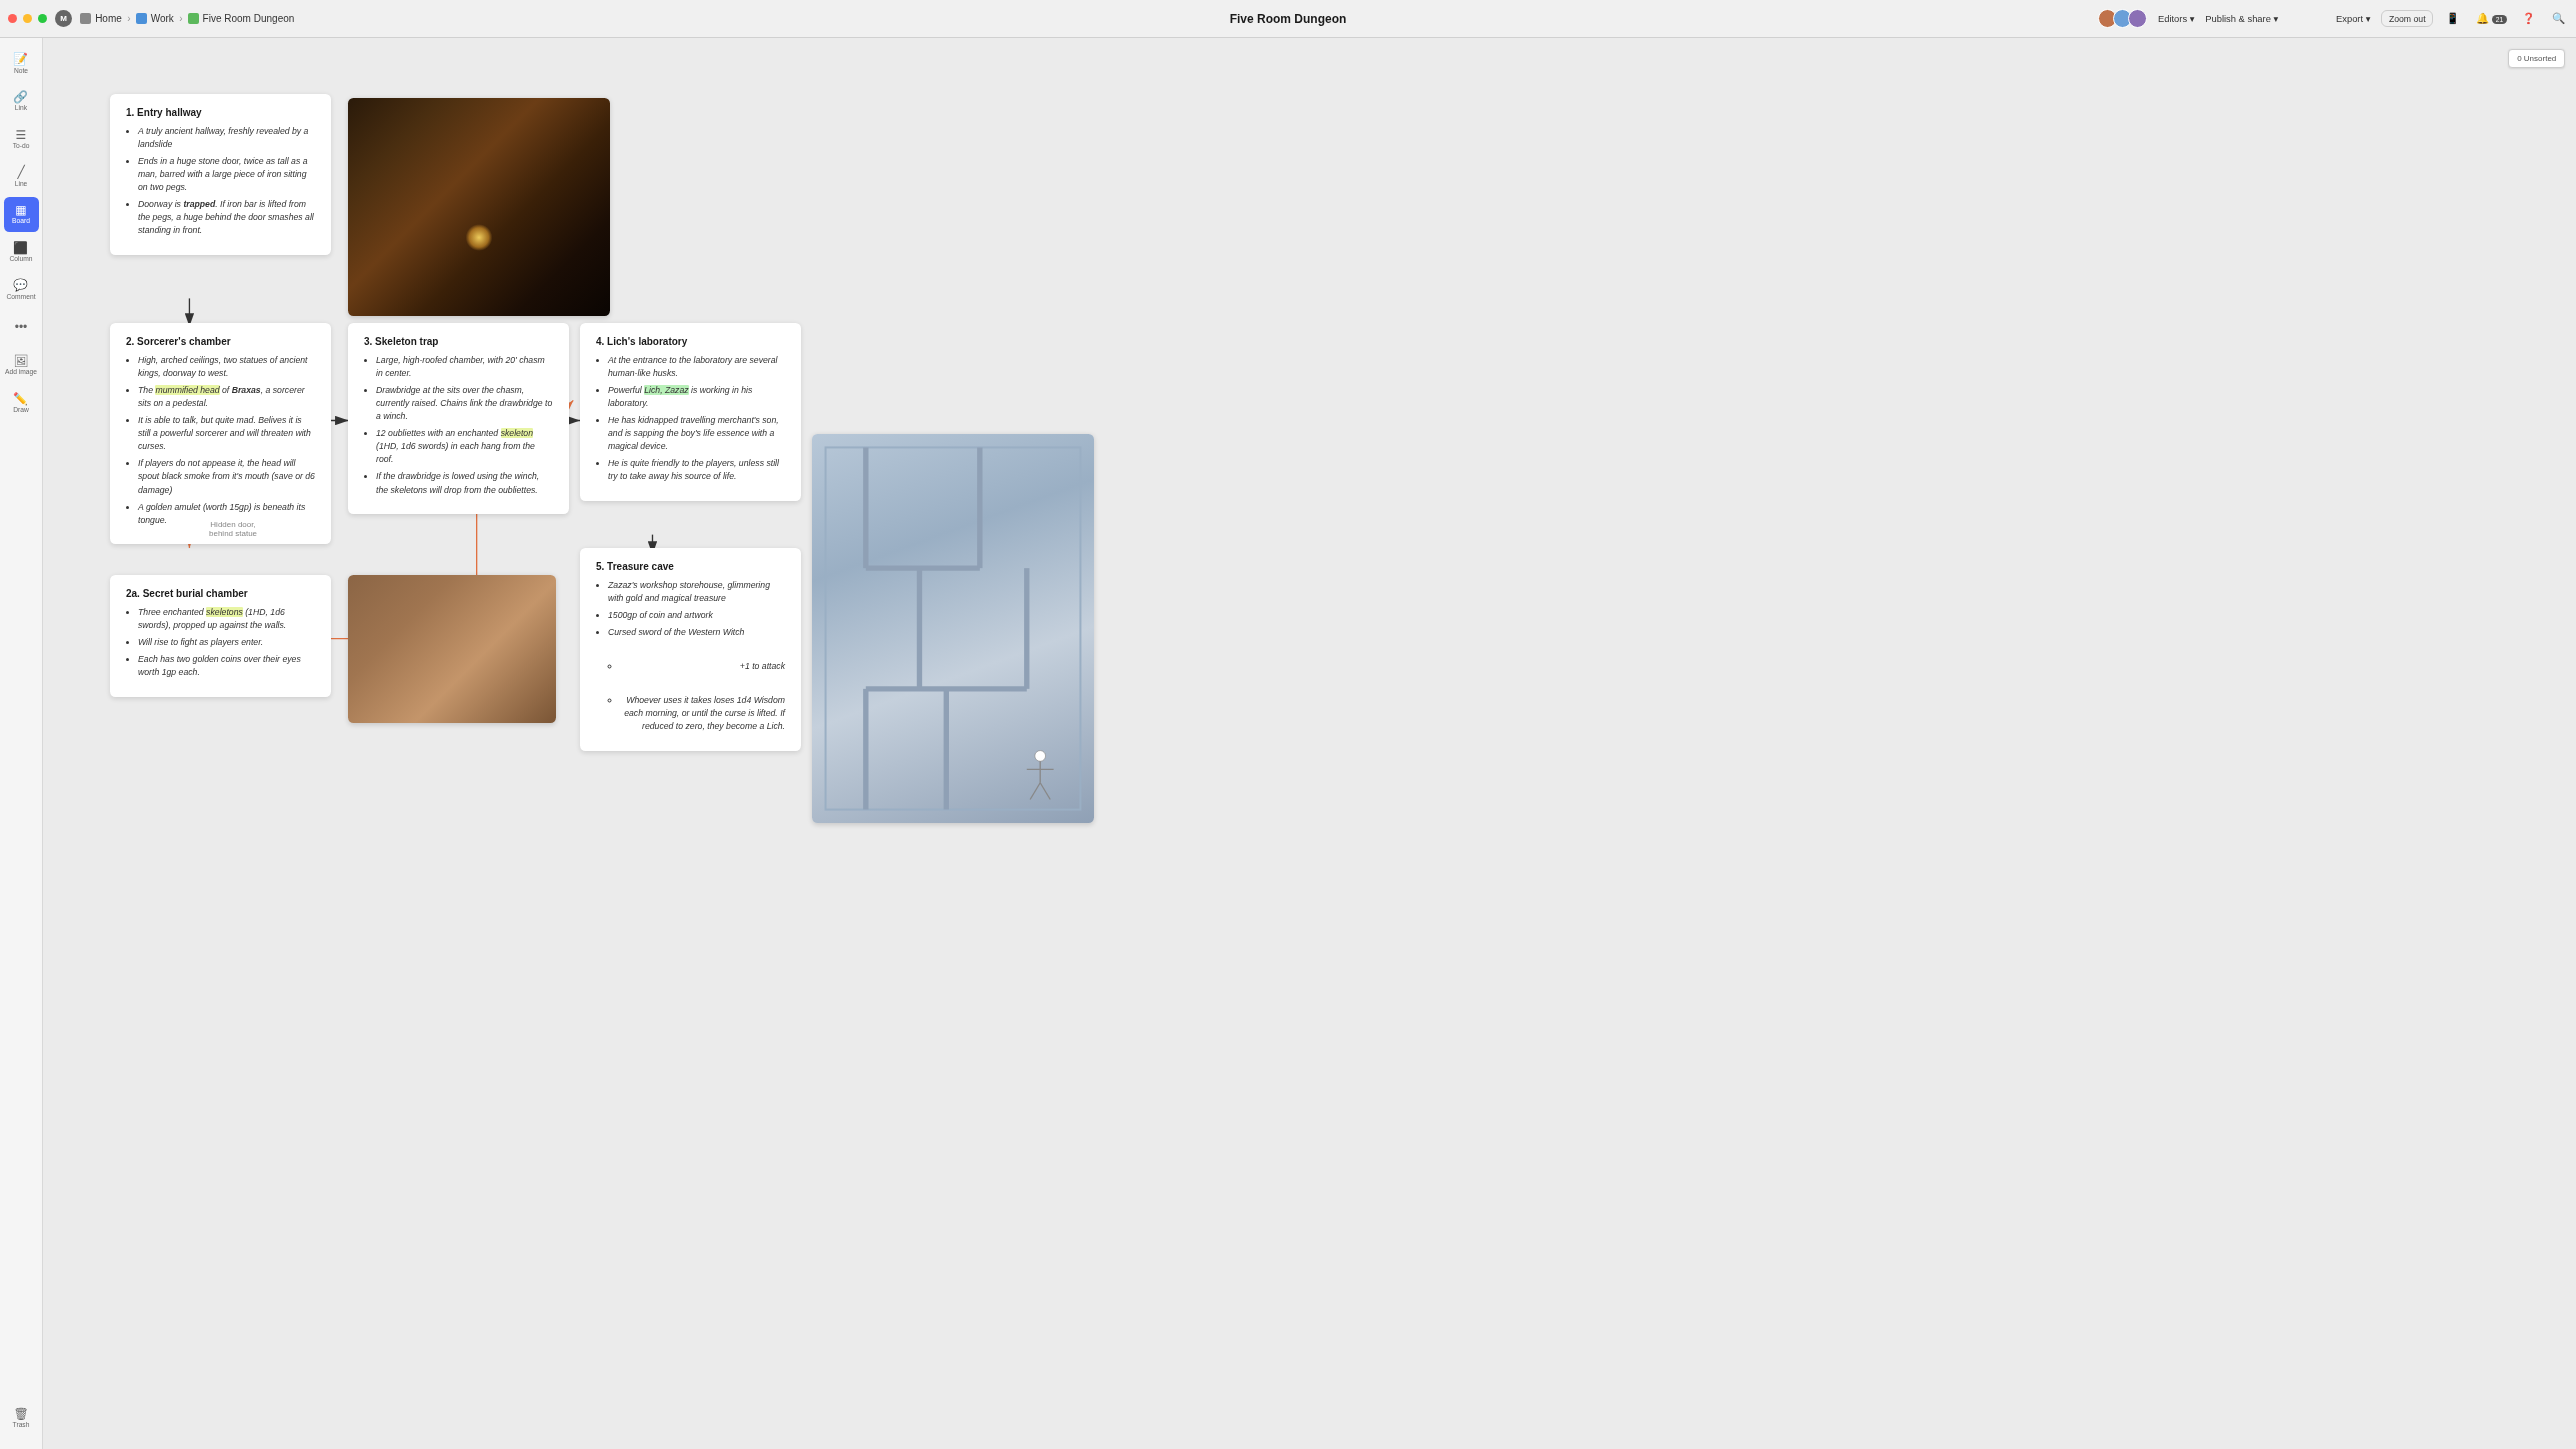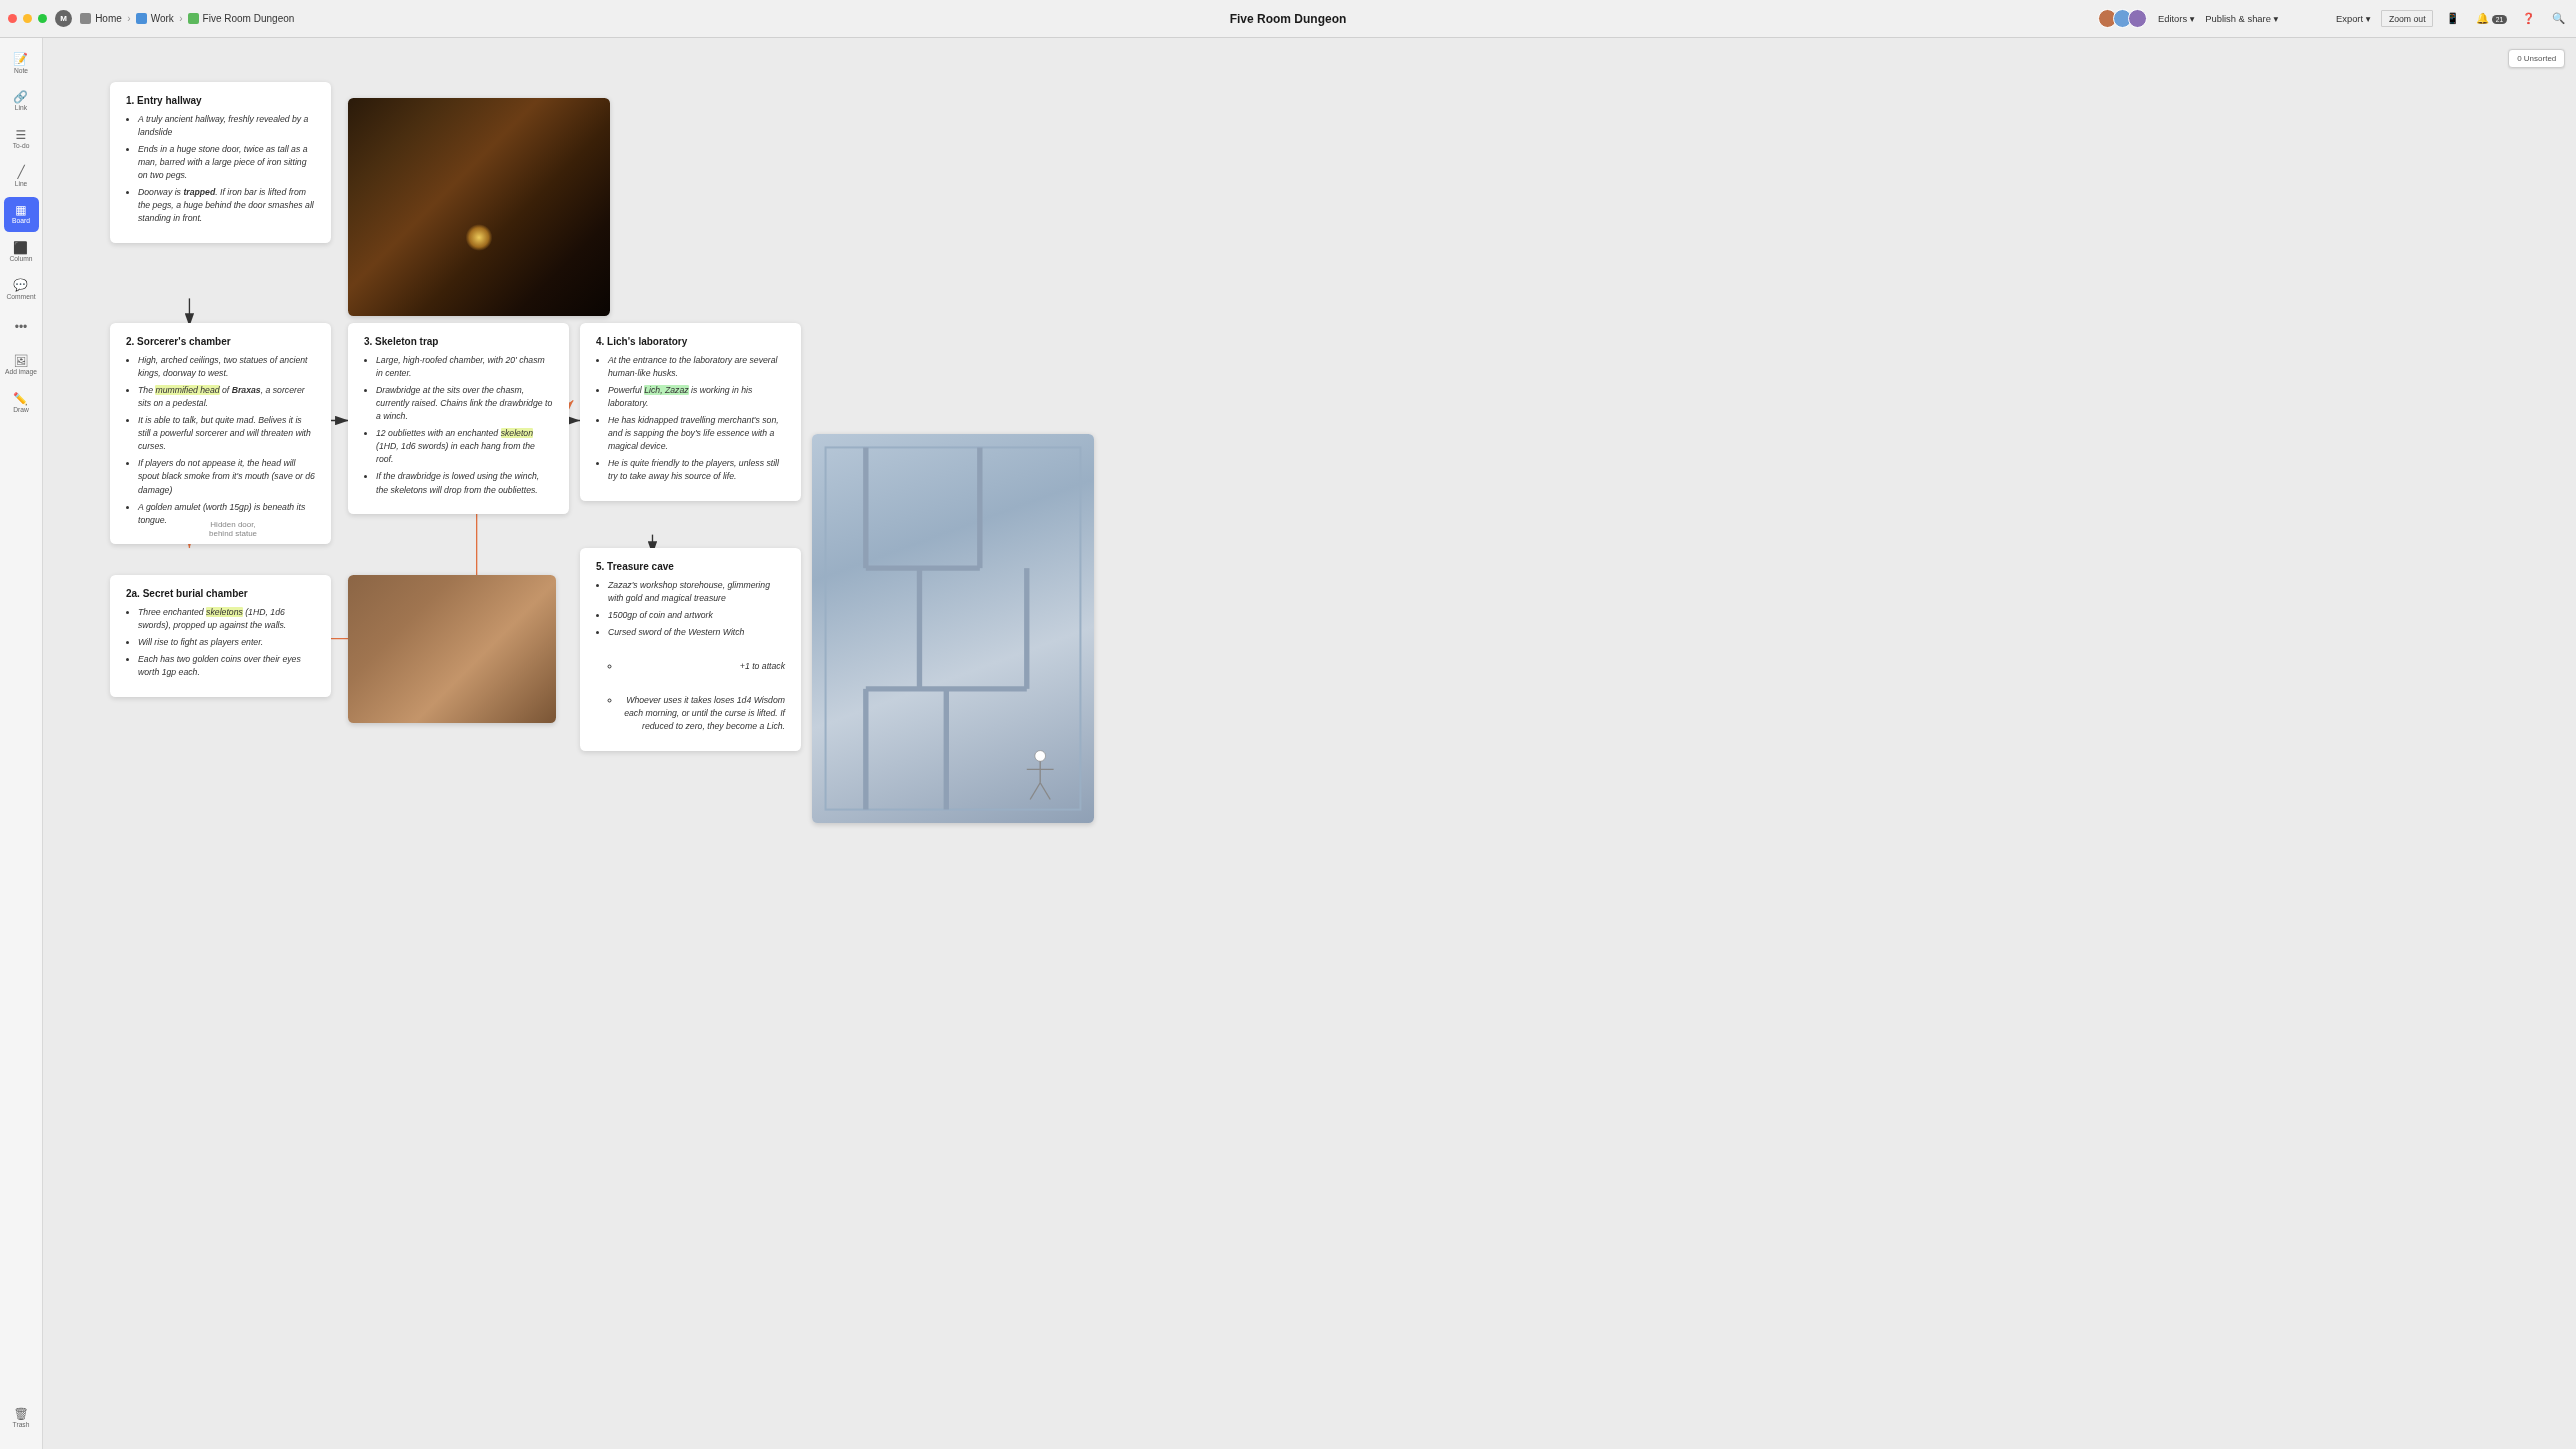--- a/index.html
+++ b/index.html
@@ -27,21 +27,21 @@
     .topbar-title { position: absolute; left: 50%; transform: translateX(-50%); font-size: 12px; font-weight: 600; color: #1a1a1a; }
     .topbar-right { margin-left: auto; display: flex; align-items: center; gap: 10.7px; }
     .editor-avatars { display: flex; align-items: center; }
     .avatar { width: 19px; height: 19px; border-radius: 50%; border: 1.3px solid white; margin-left: -4px; }
     .av1 { background: #c0724a; }
     .av2 { background: #6a9fd8; }
     .av3 { background: #8b6fb5; }
     .editors-btn { background: none; border: none; font-size: 9.4px; color: #333; cursor: pointer; display: flex; align-items: center; gap: 2.7px; }
     .publish-btn { background: none; border: none; font-size: 9.4px; color: #333; cursor: pointer; display: flex; align-items: center; gap: 2.7px; }
     .export-btn { background: none; border: none; font-size: 9.4px; color: #333; cursor: pointer; display: flex; align-items: center; gap: 2.7px; padding-left: 47px; }
-    .zoom-btn { background: none; border: 0.7px solid #ccc; border-radius: 1px; font-size: 8.7px; color: #333; cursor: pointer; padding: 2.7px 6.7px; }
+    .zoom-btn { background: none; border: 0.7px solid #ccc; border-radius: 6px; font-size: 8.7px; color: #333; cursor: pointer; padding: 2.7px 6.7px; }
     .topbar-icon-btn { background: none; border: none; cursor: pointer; color: #555; font-size: 10.7px; padding: 2.7px; }
     .notif-badge { background: #555; color: white; border-radius: 6.7px; font-size: 6.7px; padding: 0.7px 3.4px; }
 
     
     #sidebar {
       position: fixed; left: 0; top: 38px; bottom: 0; width: 43px;
       background: #f5f5f5; border-right: 0.7px solid #d8d8d8;
       display: flex; flex-direction: column; align-items: center; padding: 8px 0;
       gap: 2.7px; z-index: 99;
     }
@@ -258,21 +258,21 @@
 
     <line x1="908" y1="740" x2="908" y2="770" stroke="#333" stroke-width="2" marker-end="url(#arrowhead)"></line>
 
     <line x1="218" y1="700" x2="218" y2="760" stroke="#e07040" stroke-width="2" marker-end="url(#arrowhead-orange)"></line>
 
     <line x1="350" y1="895" x2="646" y2="895" stroke="#e07040" stroke-width="2"></line>
     <line x1="646" y1="895" x2="646" y2="688" stroke="#e07040" stroke-width="2"></line>
     <line x1="646" y1="688" x2="790" y2="540" stroke="#e07040" stroke-width="2" marker-end="url(#arrowhead-orange)"></line>
   </svg>
 
-  <div class="card" style="left:67px;top:44px;width:221px;">
+  <div class="card" style="left:67px;top:56px;width:221px;">
     <h3>1. Entry hallway</h3>
     <ul>
       <li>A truly ancient hallway, freshly revealed by a landslide</li>
       <li>Ends in a huge stone door, twice as tall as a man, barred with a large piece of iron sitting on two pegs.</li>
       <li>Doorway is <span class="bold">trapped</span>. If iron bar is lifted from the pegs, a huge behind the door smashes all standing in front.</li>
     </ul>
   </div>
 
   <div class="img-card cave-img" style="left:305px;top:60px;width:262px;height:218px;"></div>
 

